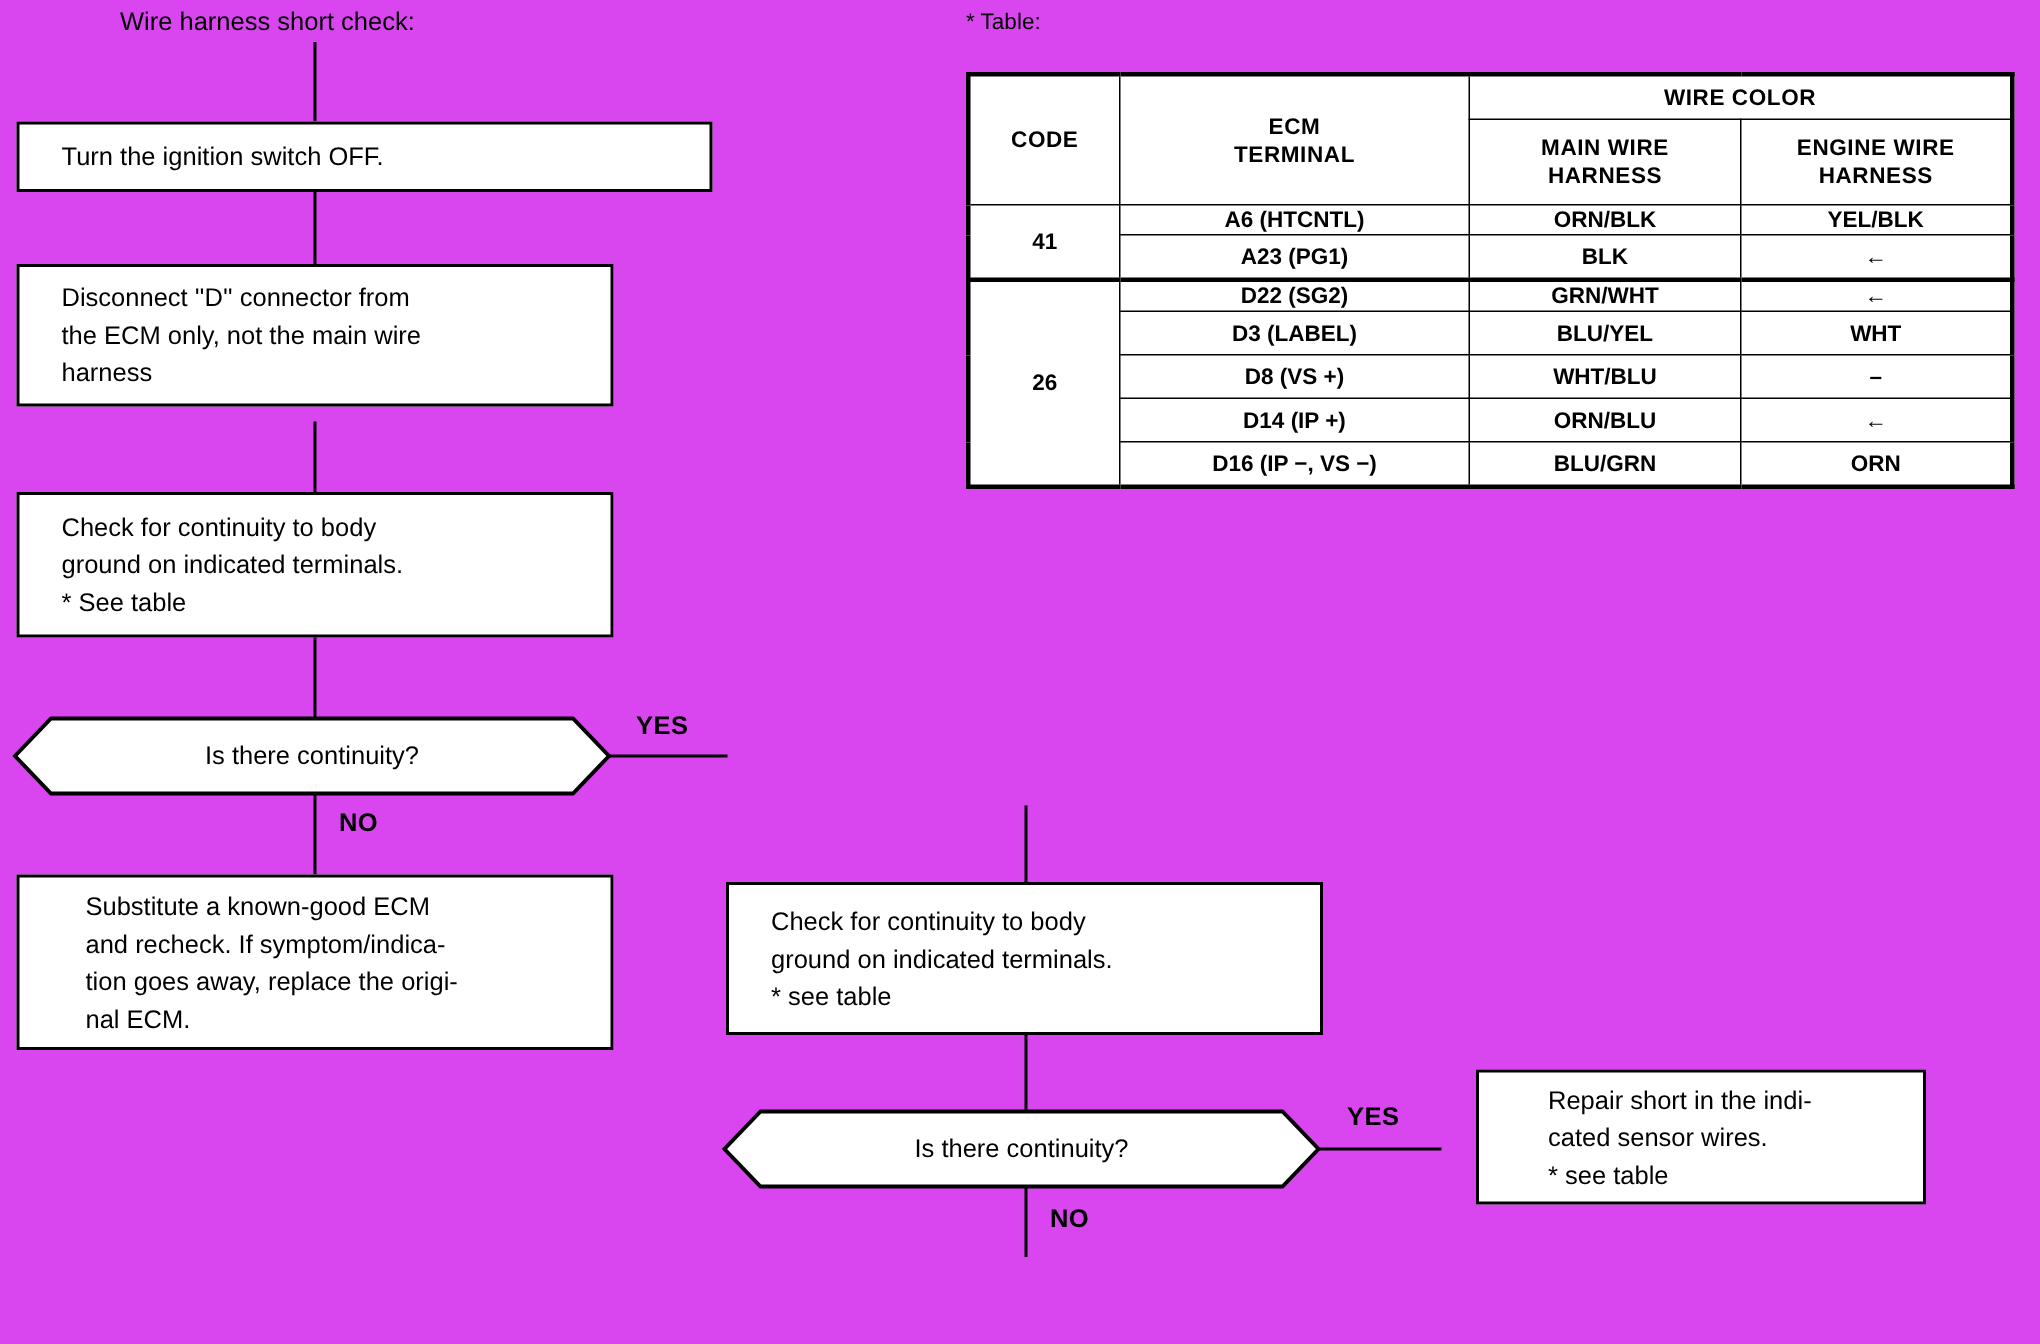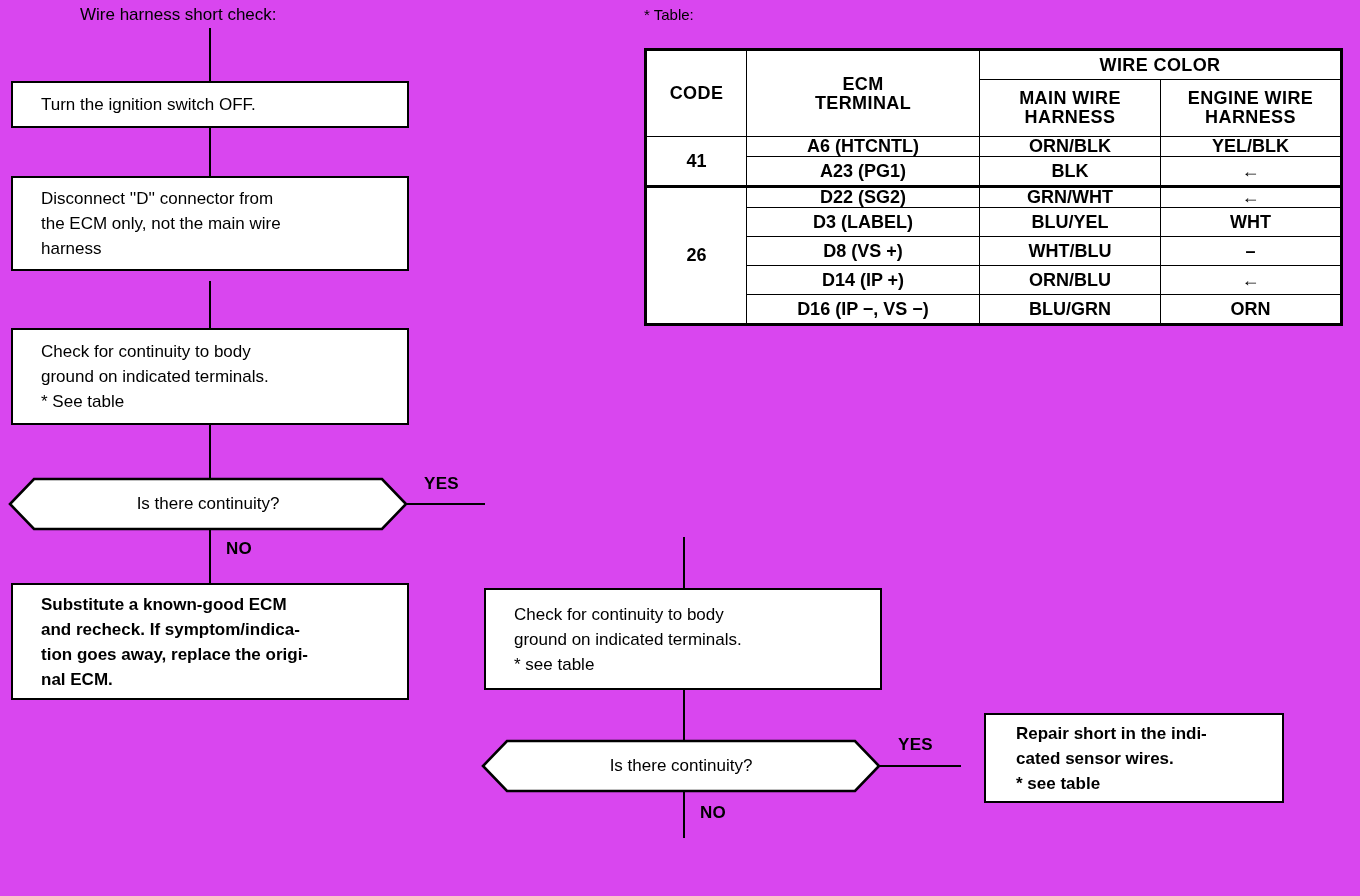--- a/index.html
+++ b/index.html
@@ -31,21 +31,21 @@
   }
   .fc-box .txt {
     font-size: 17px;
     line-height: 25px;
     padding: 0 14px 0 28px;
     white-space: pre-line;
   }
   .fc-box .txt.justify {
     padding-right: 26px;
   }
-  .fc-box .txt.bold { font-weight: bold; }
+  .fc-box .txt.bold { font-weight: normal; margin-left: 16px; }
 
   
   .vline {
     position: absolute;
     width: 2px;
     background: #000;
   }
   .hline {
     position: absolute;
     height: 2px;
@@ -88,21 +88,21 @@
   #wire-table {
     position: absolute;
     border-collapse: collapse;
     background: #fff;
     table-layout: fixed;
   }
   #wire-table td, #wire-table th {
     border: 1.5px solid #000;
     text-align: center;
     vertical-align: middle;
-    font-size: 18px;
+    font-size: 15px;
     font-weight: bold;
     padding: 0;
     line-height: 19px;
   }
   #wire-table .outer-top  { border-top-width: 3px; }
   #wire-table .outer-left { border-left-width: 3px; }
   #wire-table .outer-right{ border-right-width: 3px; }
   #wire-table .outer-bot  { border-bottom-width: 3px; }
   #wire-table .thick-bot  { border-bottom-width: 3px; }
   #wire-table .hdr { letter-spacing: .4px; }
@@ -110,21 +110,21 @@
 </style>
 </head>
 <body>
 
 <div id="page">
 
   <div class="heading" style="left:80px; top:5px;">Wire harness short check:</div>
 
   <div class="vline" style="left:209px; top:28px; height:53px;"></div>
 
-  <div class="fc-box" style="left:11px; top:81px; width:398px; height:47px;justify-content:center;">
+  <div class="fc-box" style="left:11px; top:81px; width:464px; height:47px;justify-content:center;">
     <div class="txt">Turn the ignition switch OFF.</div>
   </div>
 
   <div class="vline" style="left:209px; top:128px; height:48px;"></div>
 
   <div class="fc-box" style="left:11px; top:176px; width:398px; height:95px;">
     <div class="txt">Disconnect ''D'' connector from
 the ECM only, not the main wire
 harness</div>
   </div>

